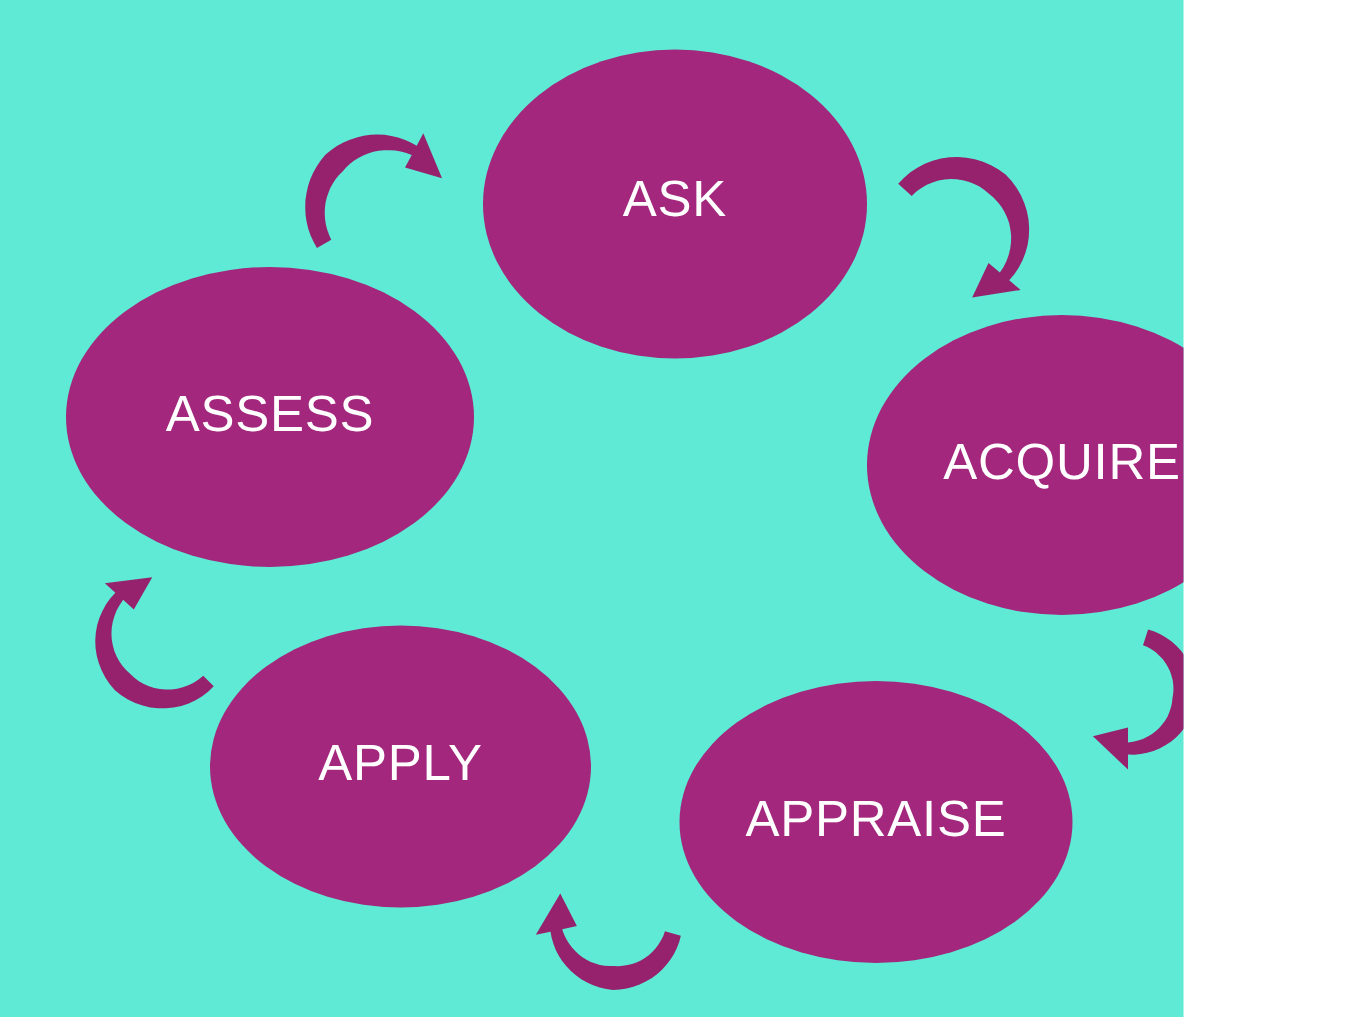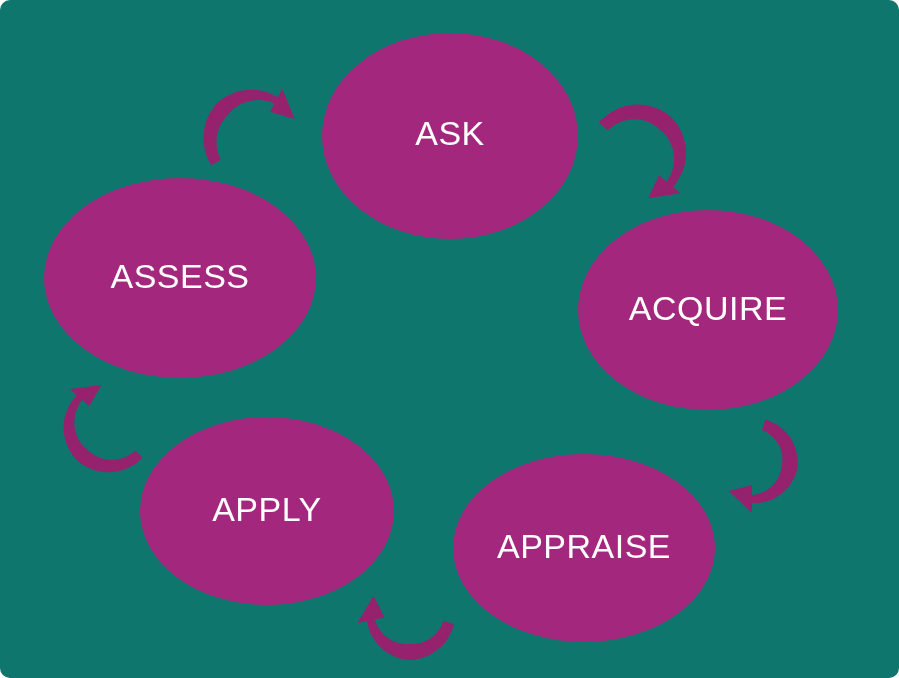--- a/index.html
+++ b/index.html
@@ -2,26 +2,25 @@
 <html><head>
 <meta charset="utf-8">
 <style>
   html, body {
     margin: 0;
     padding: 0;
     background: #ffffff;
   }
   .stage {
     position: relative;
-    width: 899px;
+    width: 789px;
     height: 678px;
-    background: #0f766e;
+    background: #5eead4;
     overflow: hidden;
     font-family: "Liberation Sans", sans-serif;
-    border-radius: 10px;
   }
   svg.diagram {
     position: absolute;
     left: 0;
     top: 0;
     width: 899px;
     height: 678px;
     display: block;
   }
   .node-label {

